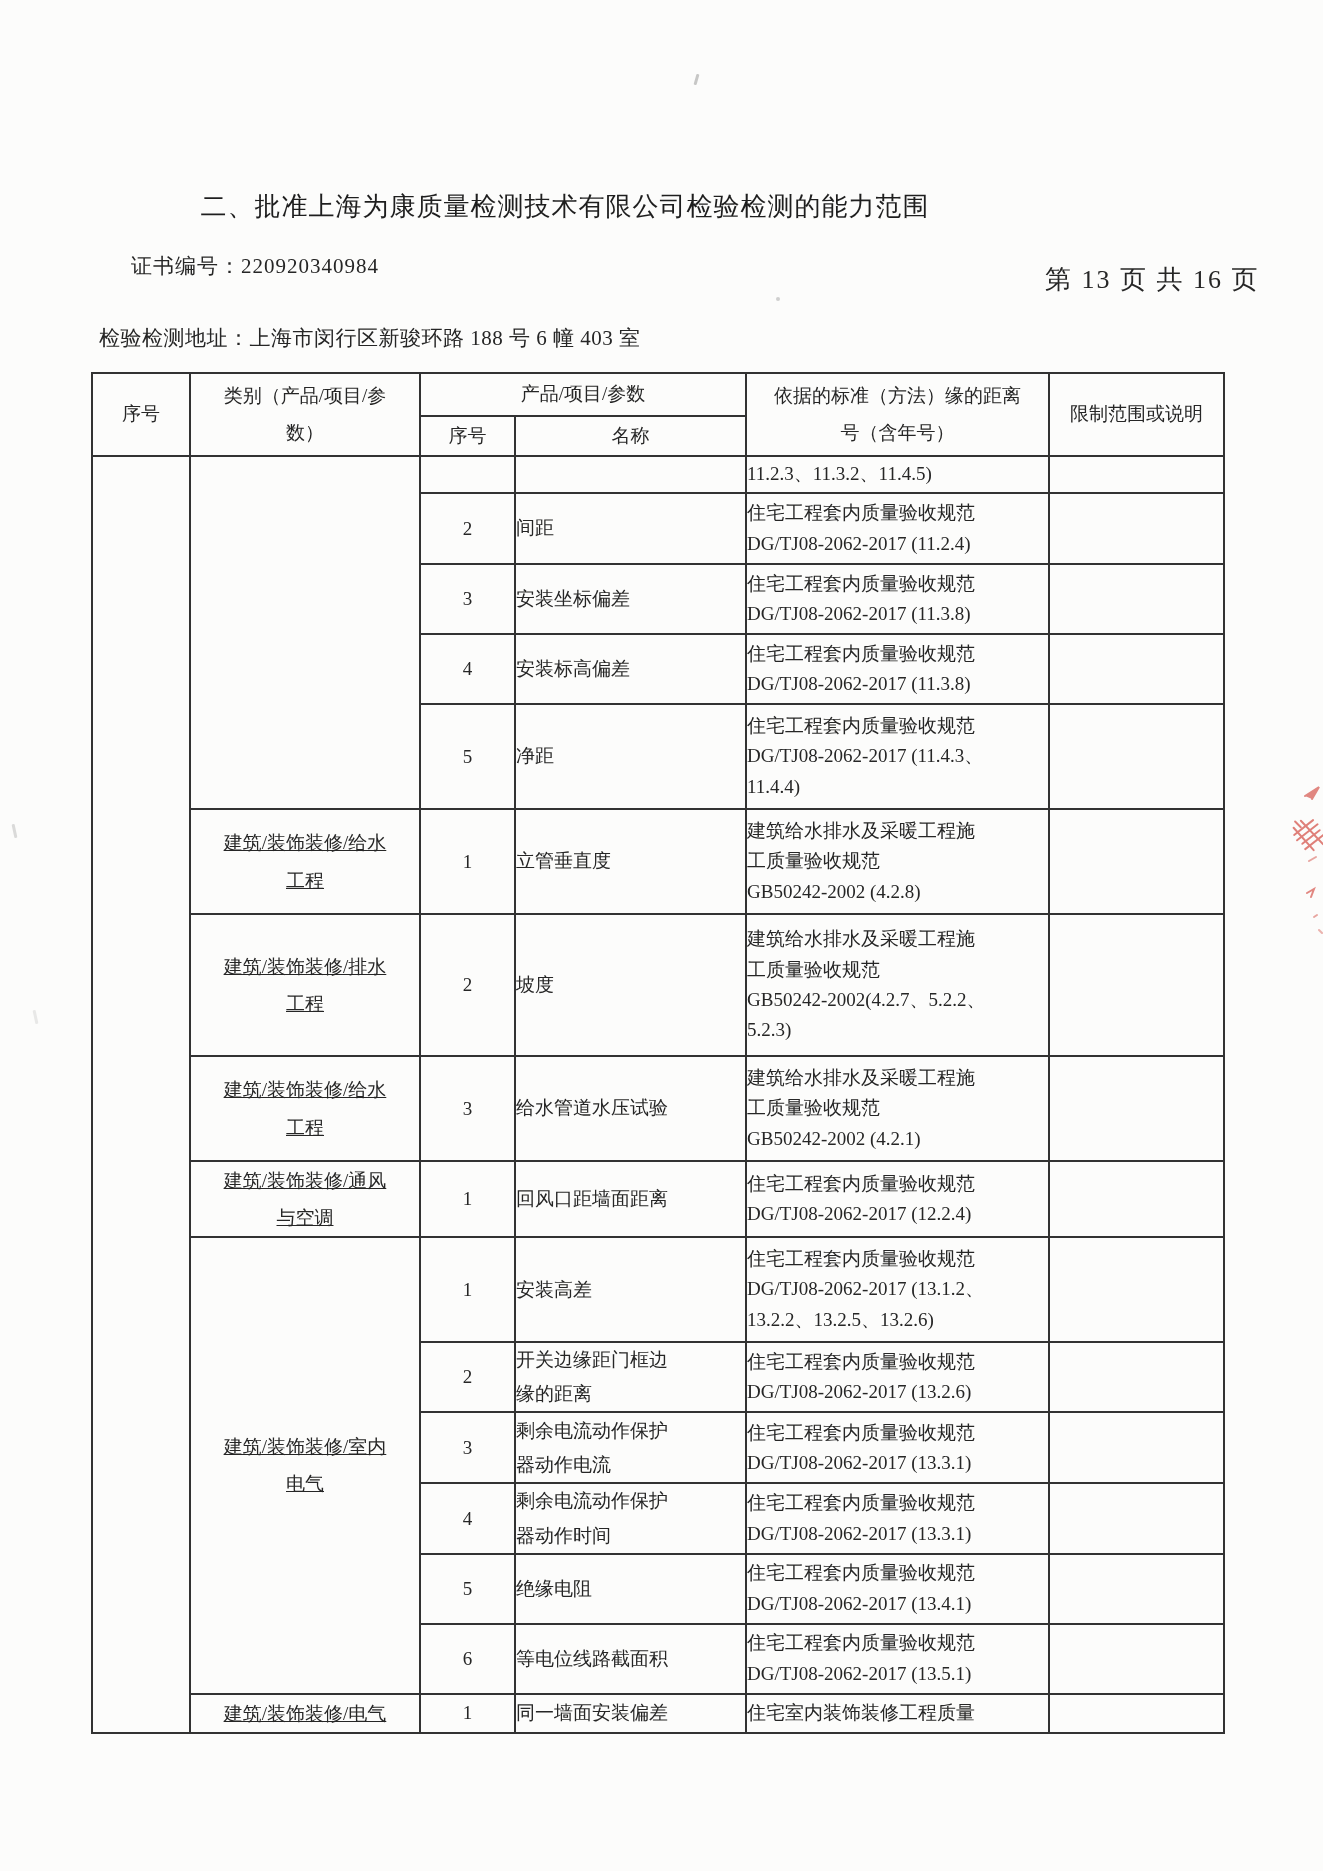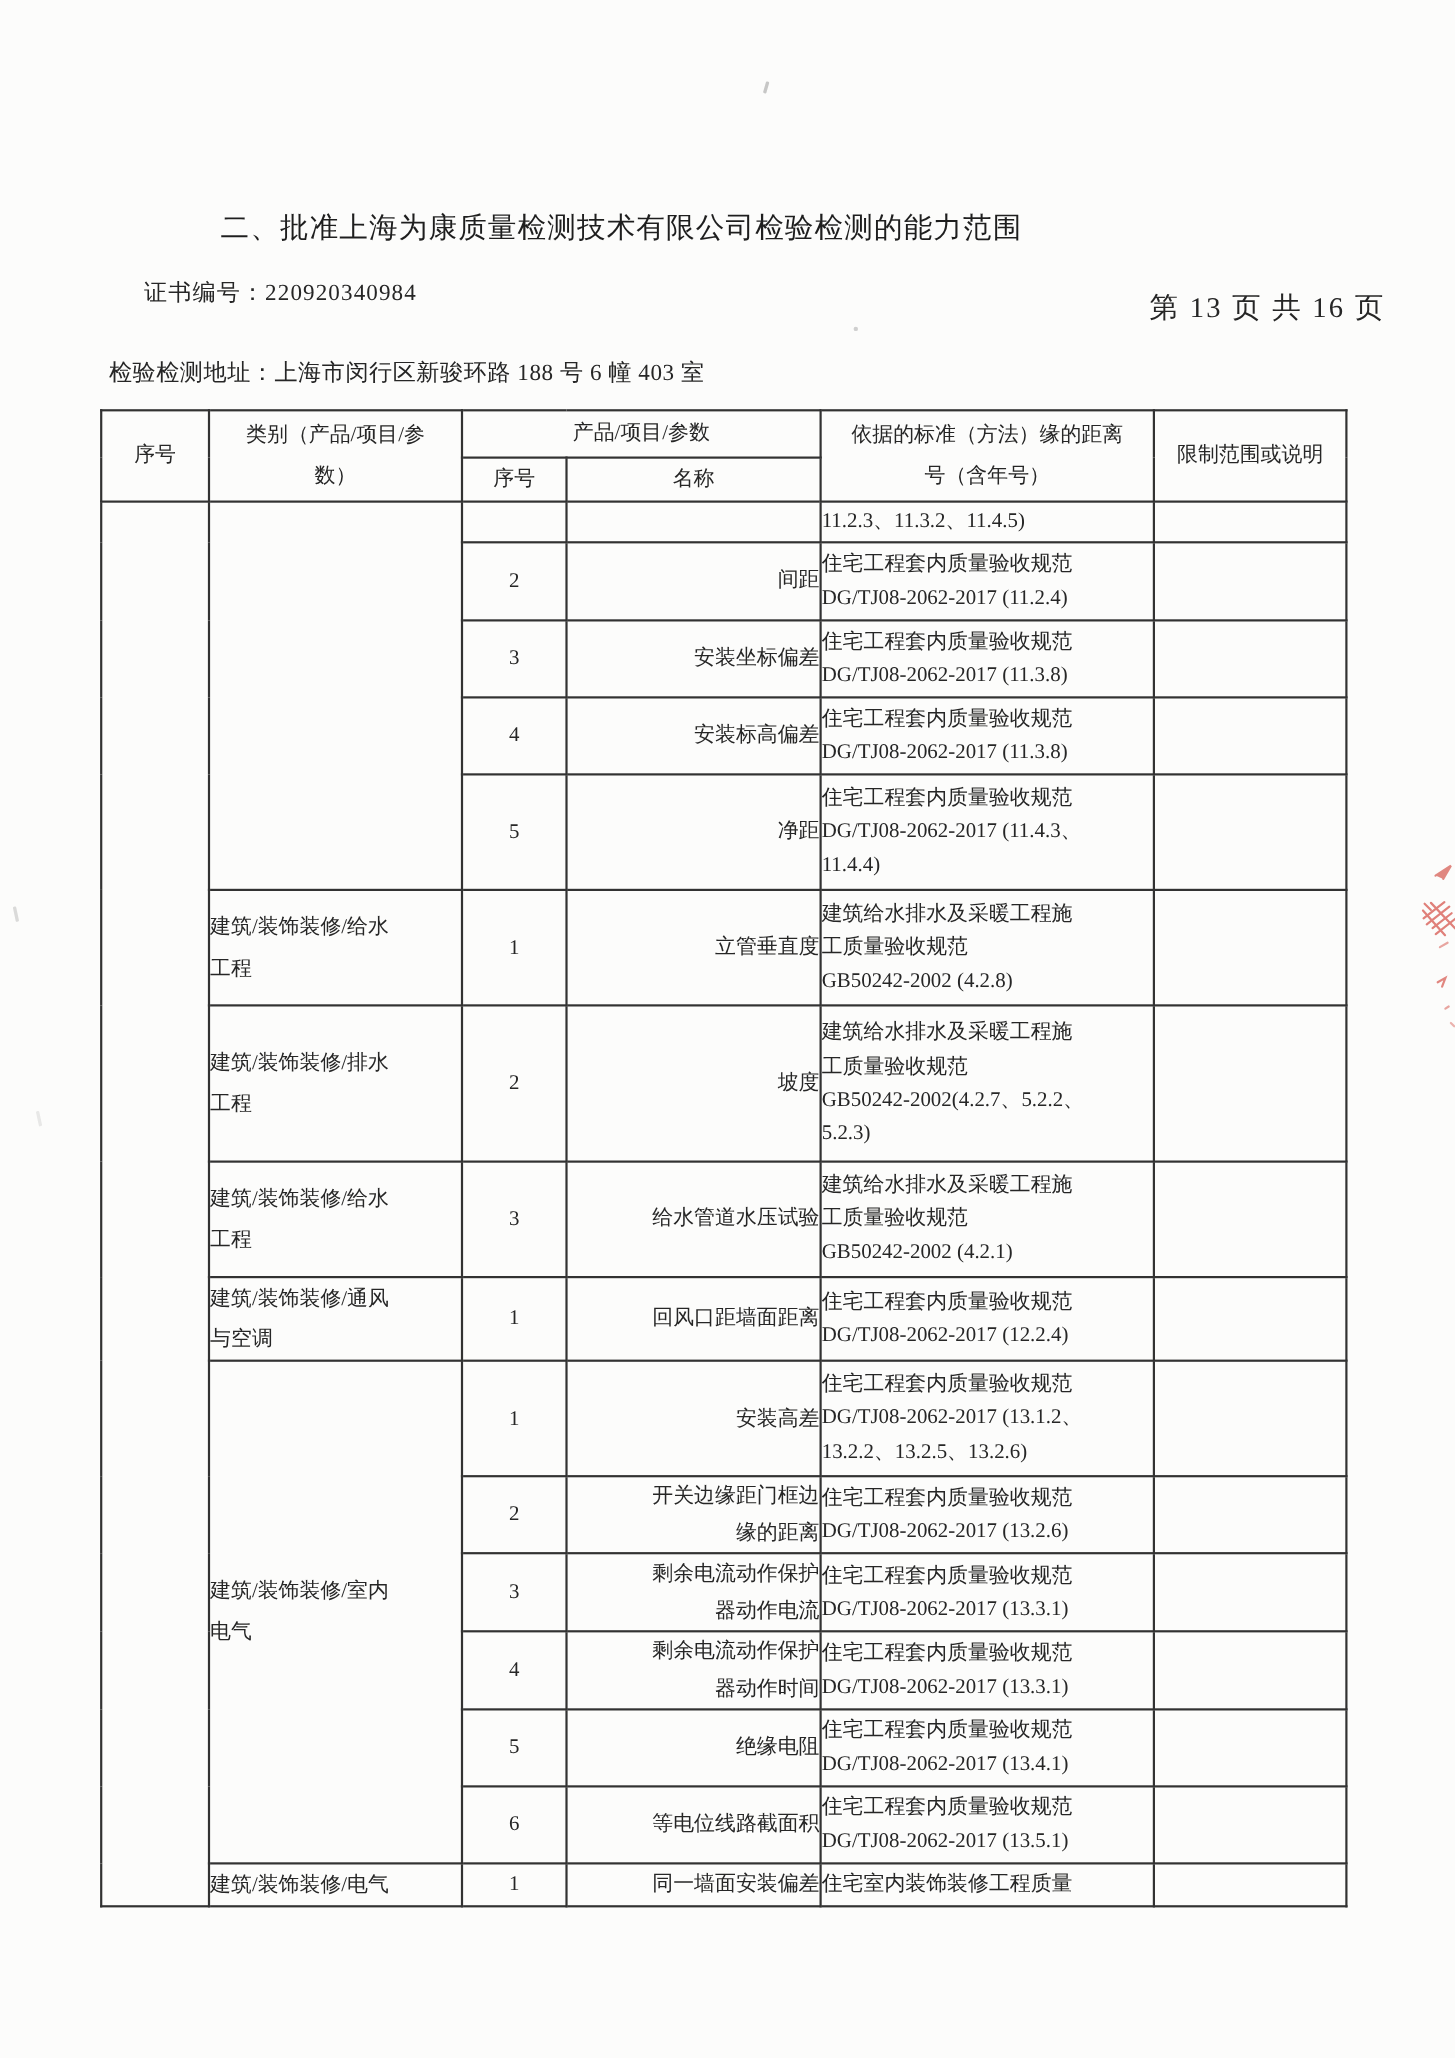--- a/index.html
+++ b/index.html
@@ -22,23 +22,23 @@
     position:absolute;left:91px;top:372px;
     border-collapse:collapse;table-layout:fixed;width:1132px;
   }
   .cap-table th,.cap-table td{
     border:2px solid #323232;
     font-weight:normal;font-size:19px;color:#262626;
     padding:0;overflow:hidden;
   }
   .cap-table th{text-align:center;vertical-align:middle;white-space:pre-line;line-height:1.9;}
   .c-seq{vertical-align:middle;text-align:center;}
-  .c-cat{vertical-align:middle;text-align:left;padding:2px 6px 2px 9px;white-space:pre-line;line-height:1.95;}
+  .c-cat{vertical-align:middle;text-align:center;padding:2px 6px 2px 9px;white-space:pre-line;line-height:1.95;text-decoration:underline;}
   .c-subseq{vertical-align:middle;text-align:center;font-size:19px;}
-  .c-name{vertical-align:middle;text-align:right;padding:2px 6px 2px 11px;white-space:pre-line;line-height:1.8;}
+  .c-name{vertical-align:middle;text-align:left;padding:2px 6px 2px 11px;white-space:pre-line;line-height:1.8;}
   .c-std{vertical-align:middle;text-align:left;padding:3px 4px 3px 12px;white-space:pre-line;line-height:1.6;}
   .c-limit{vertical-align:middle;}
 
   
   .speck{position:absolute;background:#9a9a9a;border-radius:1px;}
   .speck-slash{width:3px;height:11px;transform:rotate(16deg);opacity:.55;}
   .speck-dot{width:4px;height:4px;border-radius:50%;opacity:.45;}
   .speck-edge{width:3px;height:14px;transform:rotate(-12deg);opacity:.35;}
   .seal-fragment{position:absolute;top:765px;left:1283px;width:40px;height:175px;opacity:.75;}
 </style>

